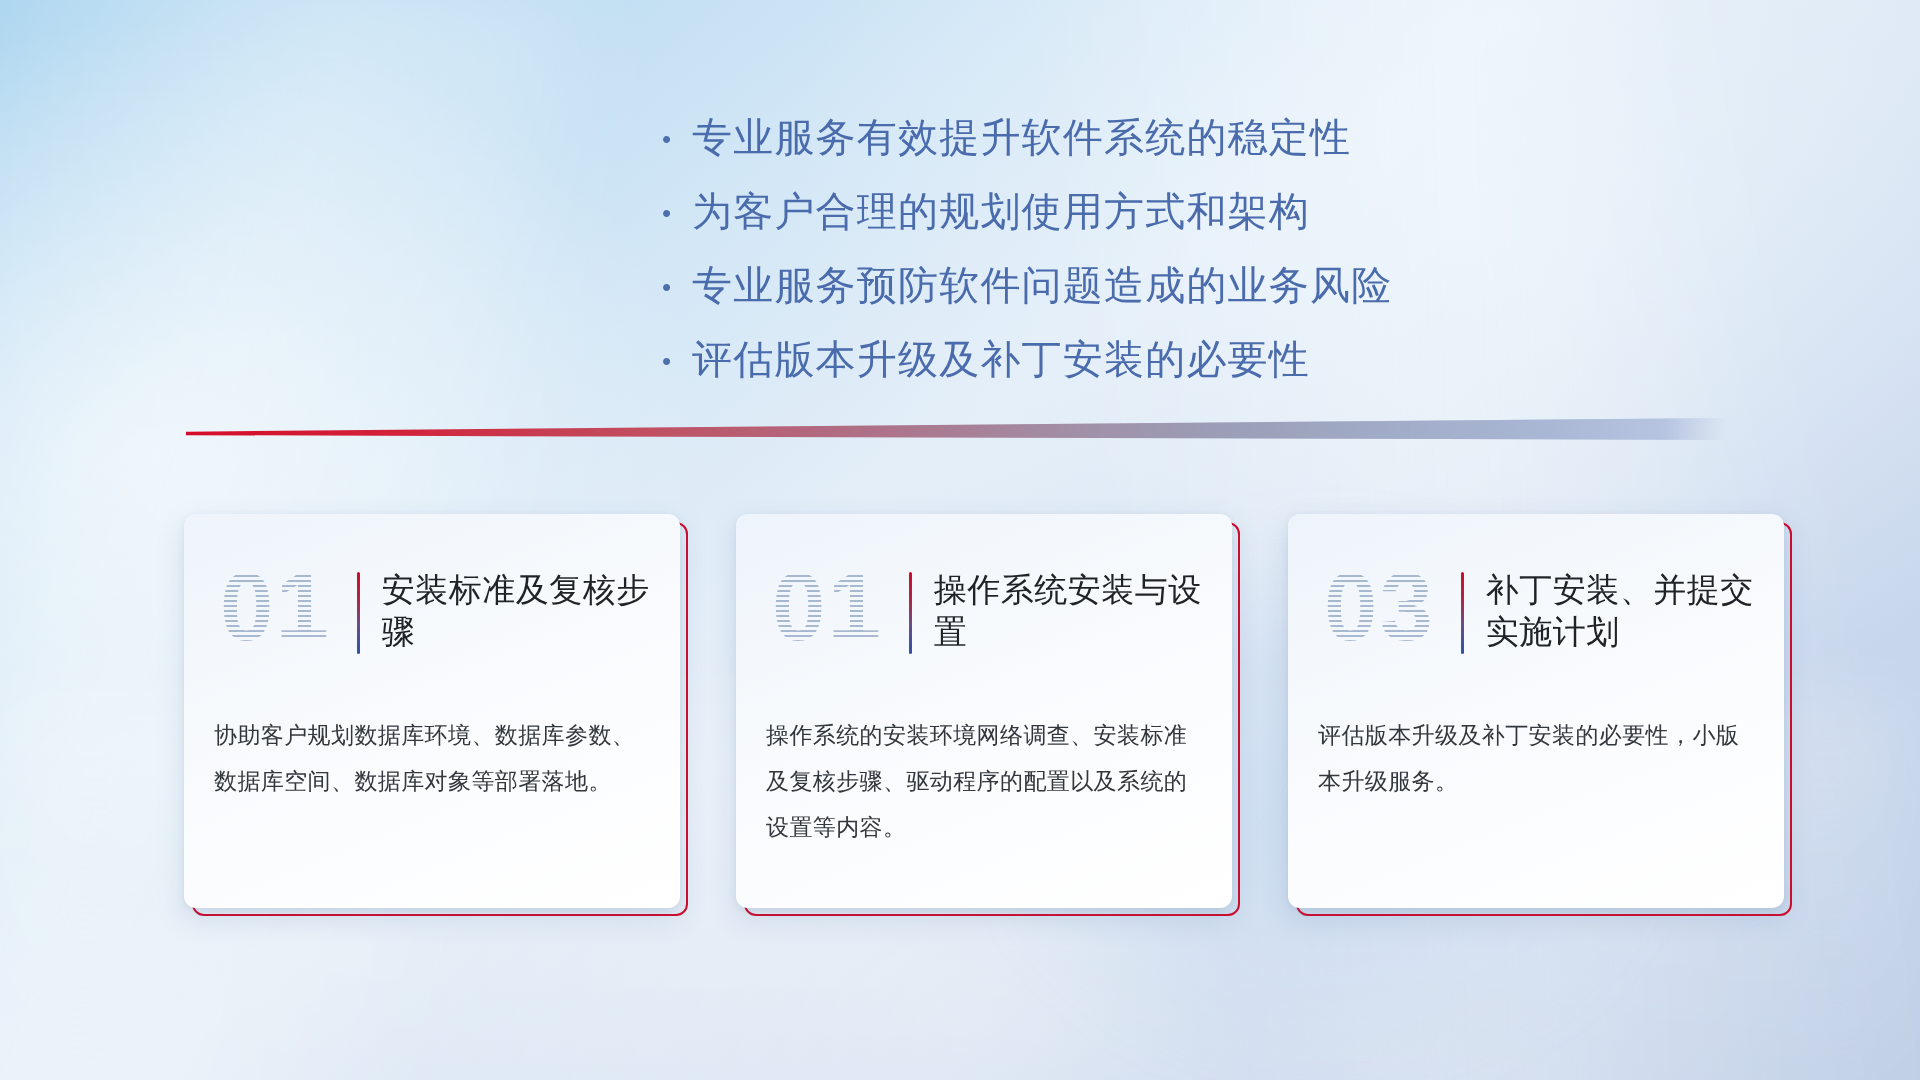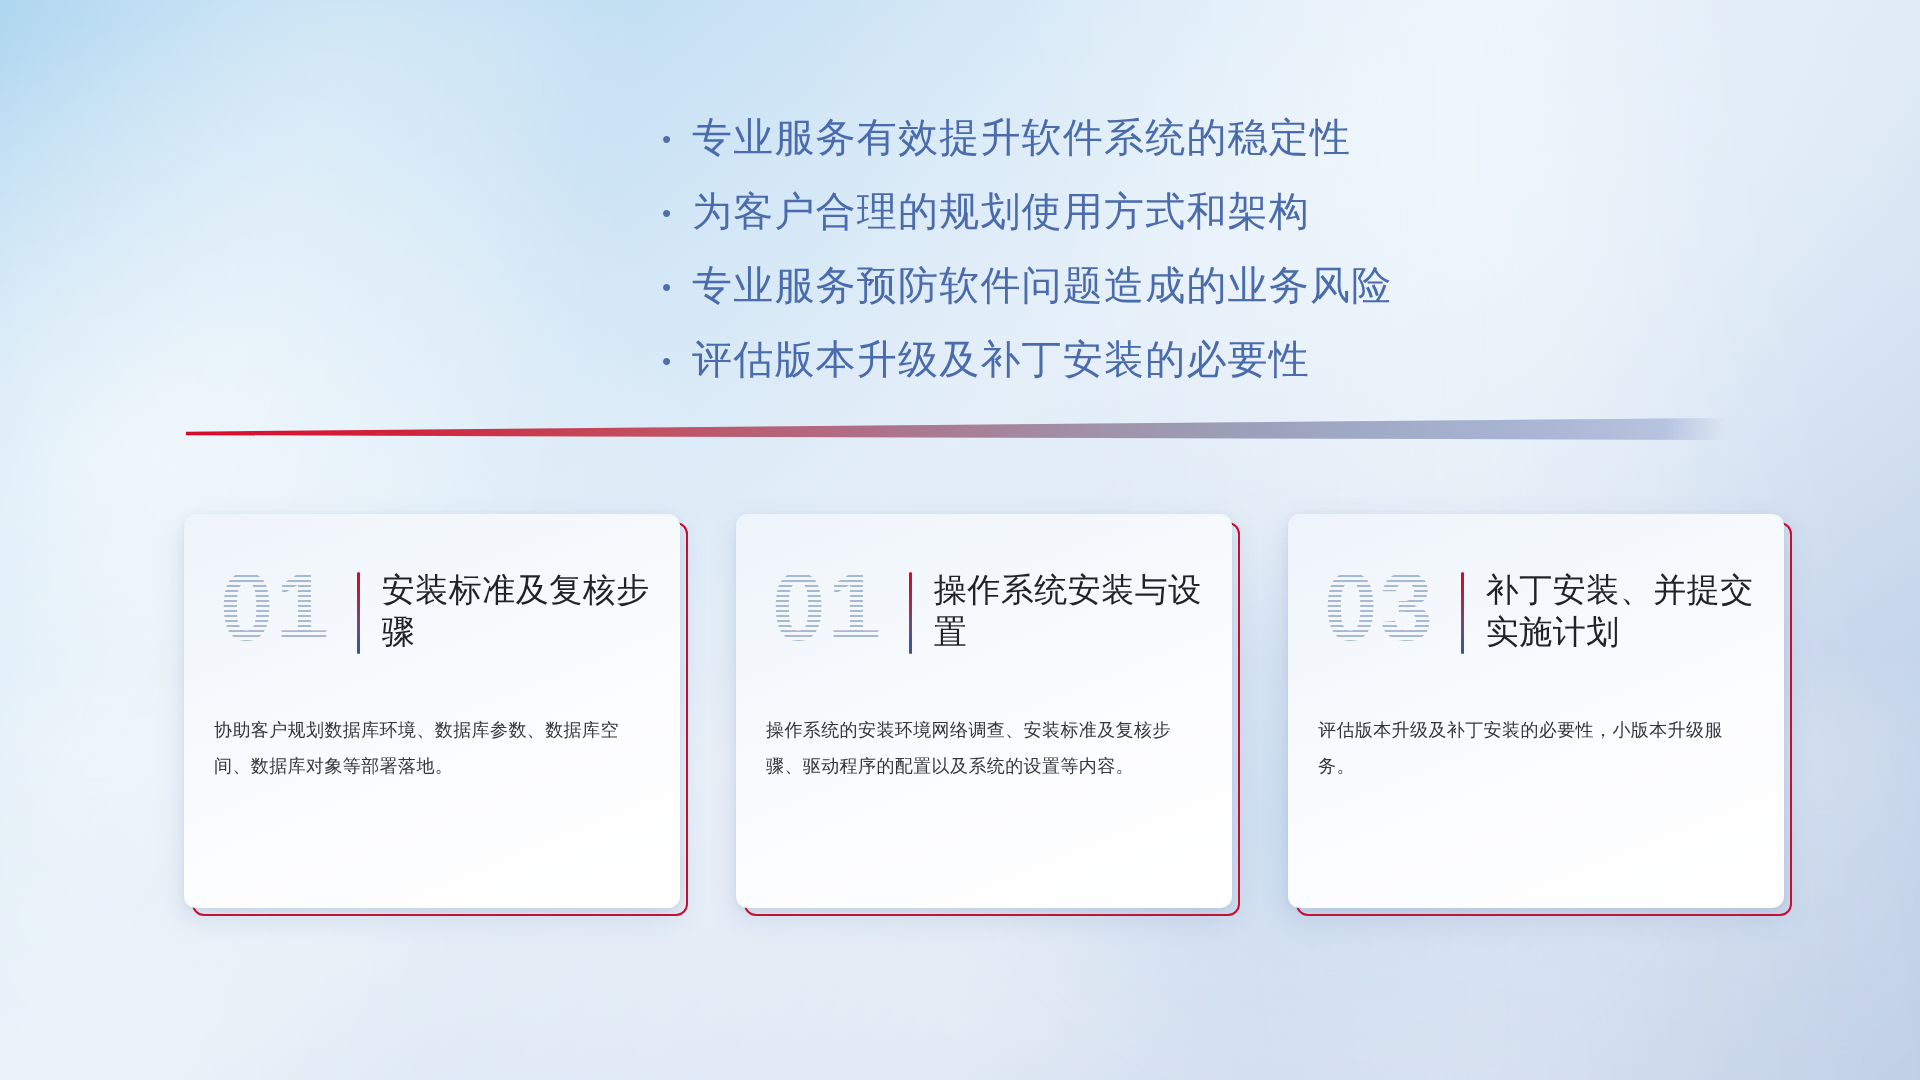--- a/index.html
+++ b/index.html
@@ -110,21 +110,21 @@
     width:3px; height:82px; margin:6px 22px 0 26px; flex:0 0 3px; border-radius:2px;
     background:linear-gradient(180deg,#d2092a 0%, #a92a4e 38%, #6a4c86 64%, #2f53a8 100%);
   }
 
   .card-title{
     font-size:33px; line-height:1.28; color:#1f2328; font-weight:500;
     letter-spacing:0.5px; padding-top:2px; max-width:268px;
   }
 
   .card-desc{
-    margin-top:44px; font-size:18px; line-height:2.0; color:#32373d;
+    margin-top:44px; font-size:23px; line-height:2.0; color:#32373d;
     letter-spacing:0.4px; font-weight:400;
   }
 
   
   .card:nth-child(3) .card-title{ max-width:290px; }
 </style>
 </head>
 <body>
 
 <div class="bg-streak streak-a"></div>

